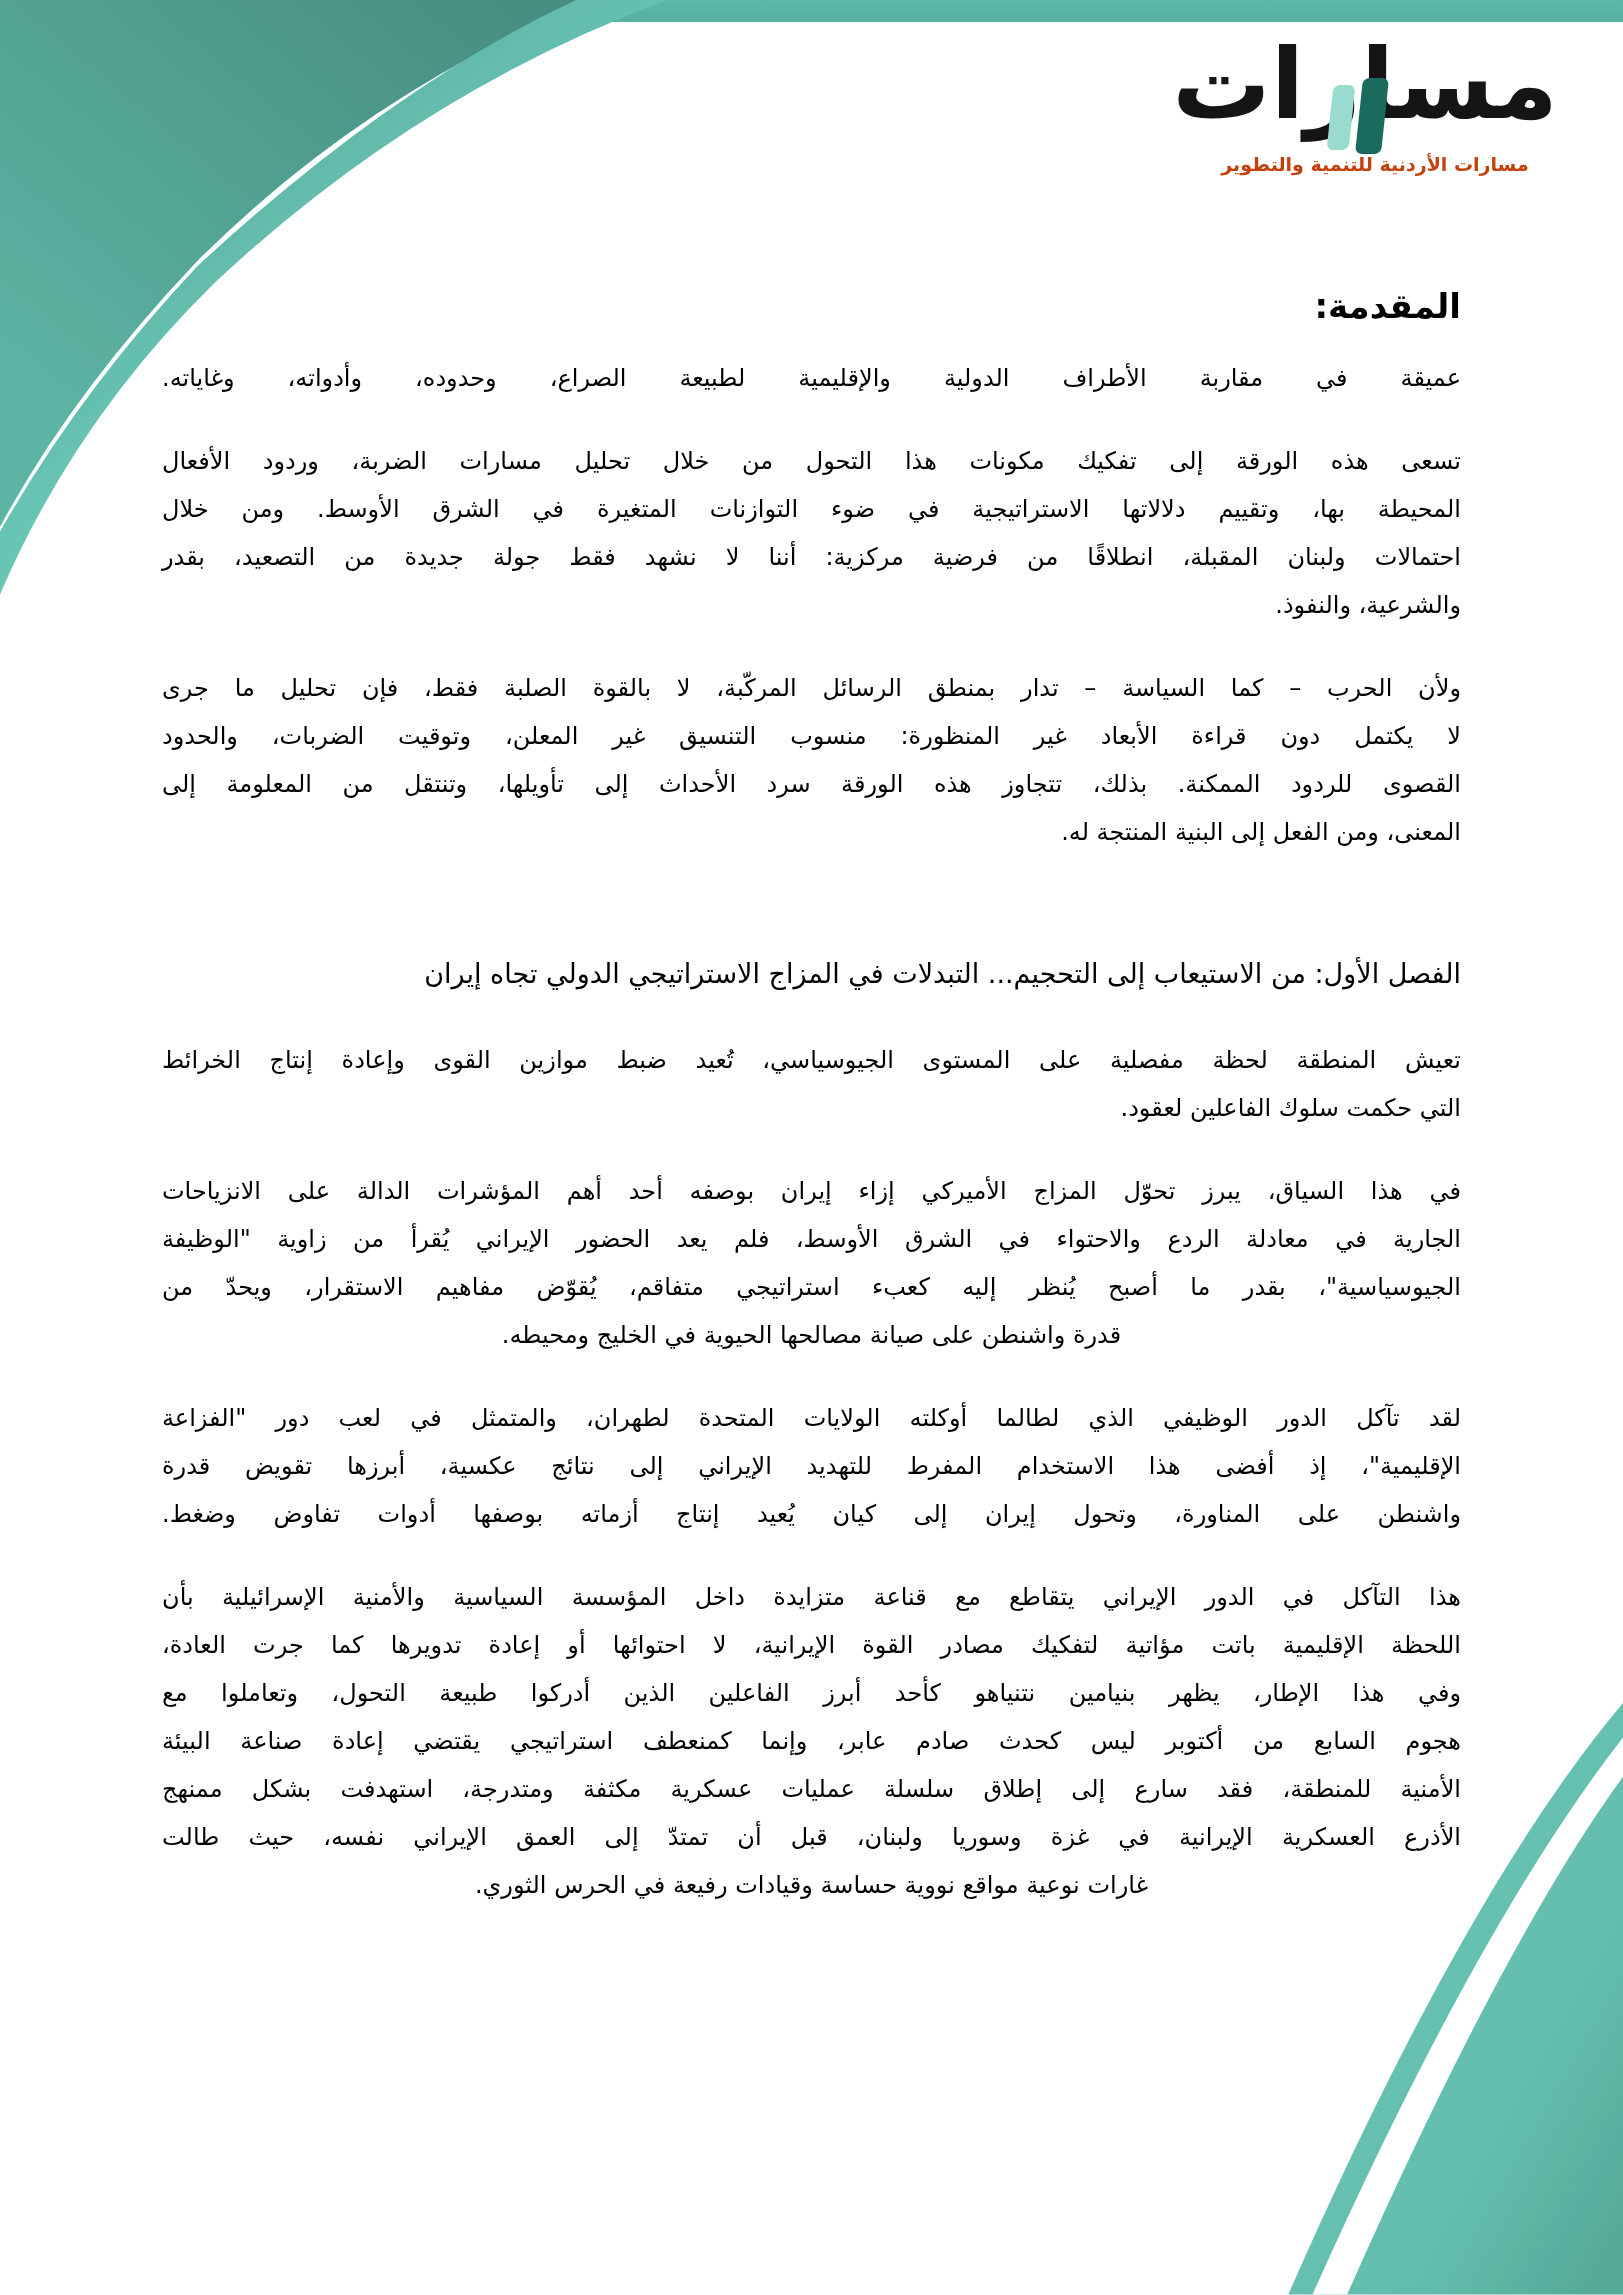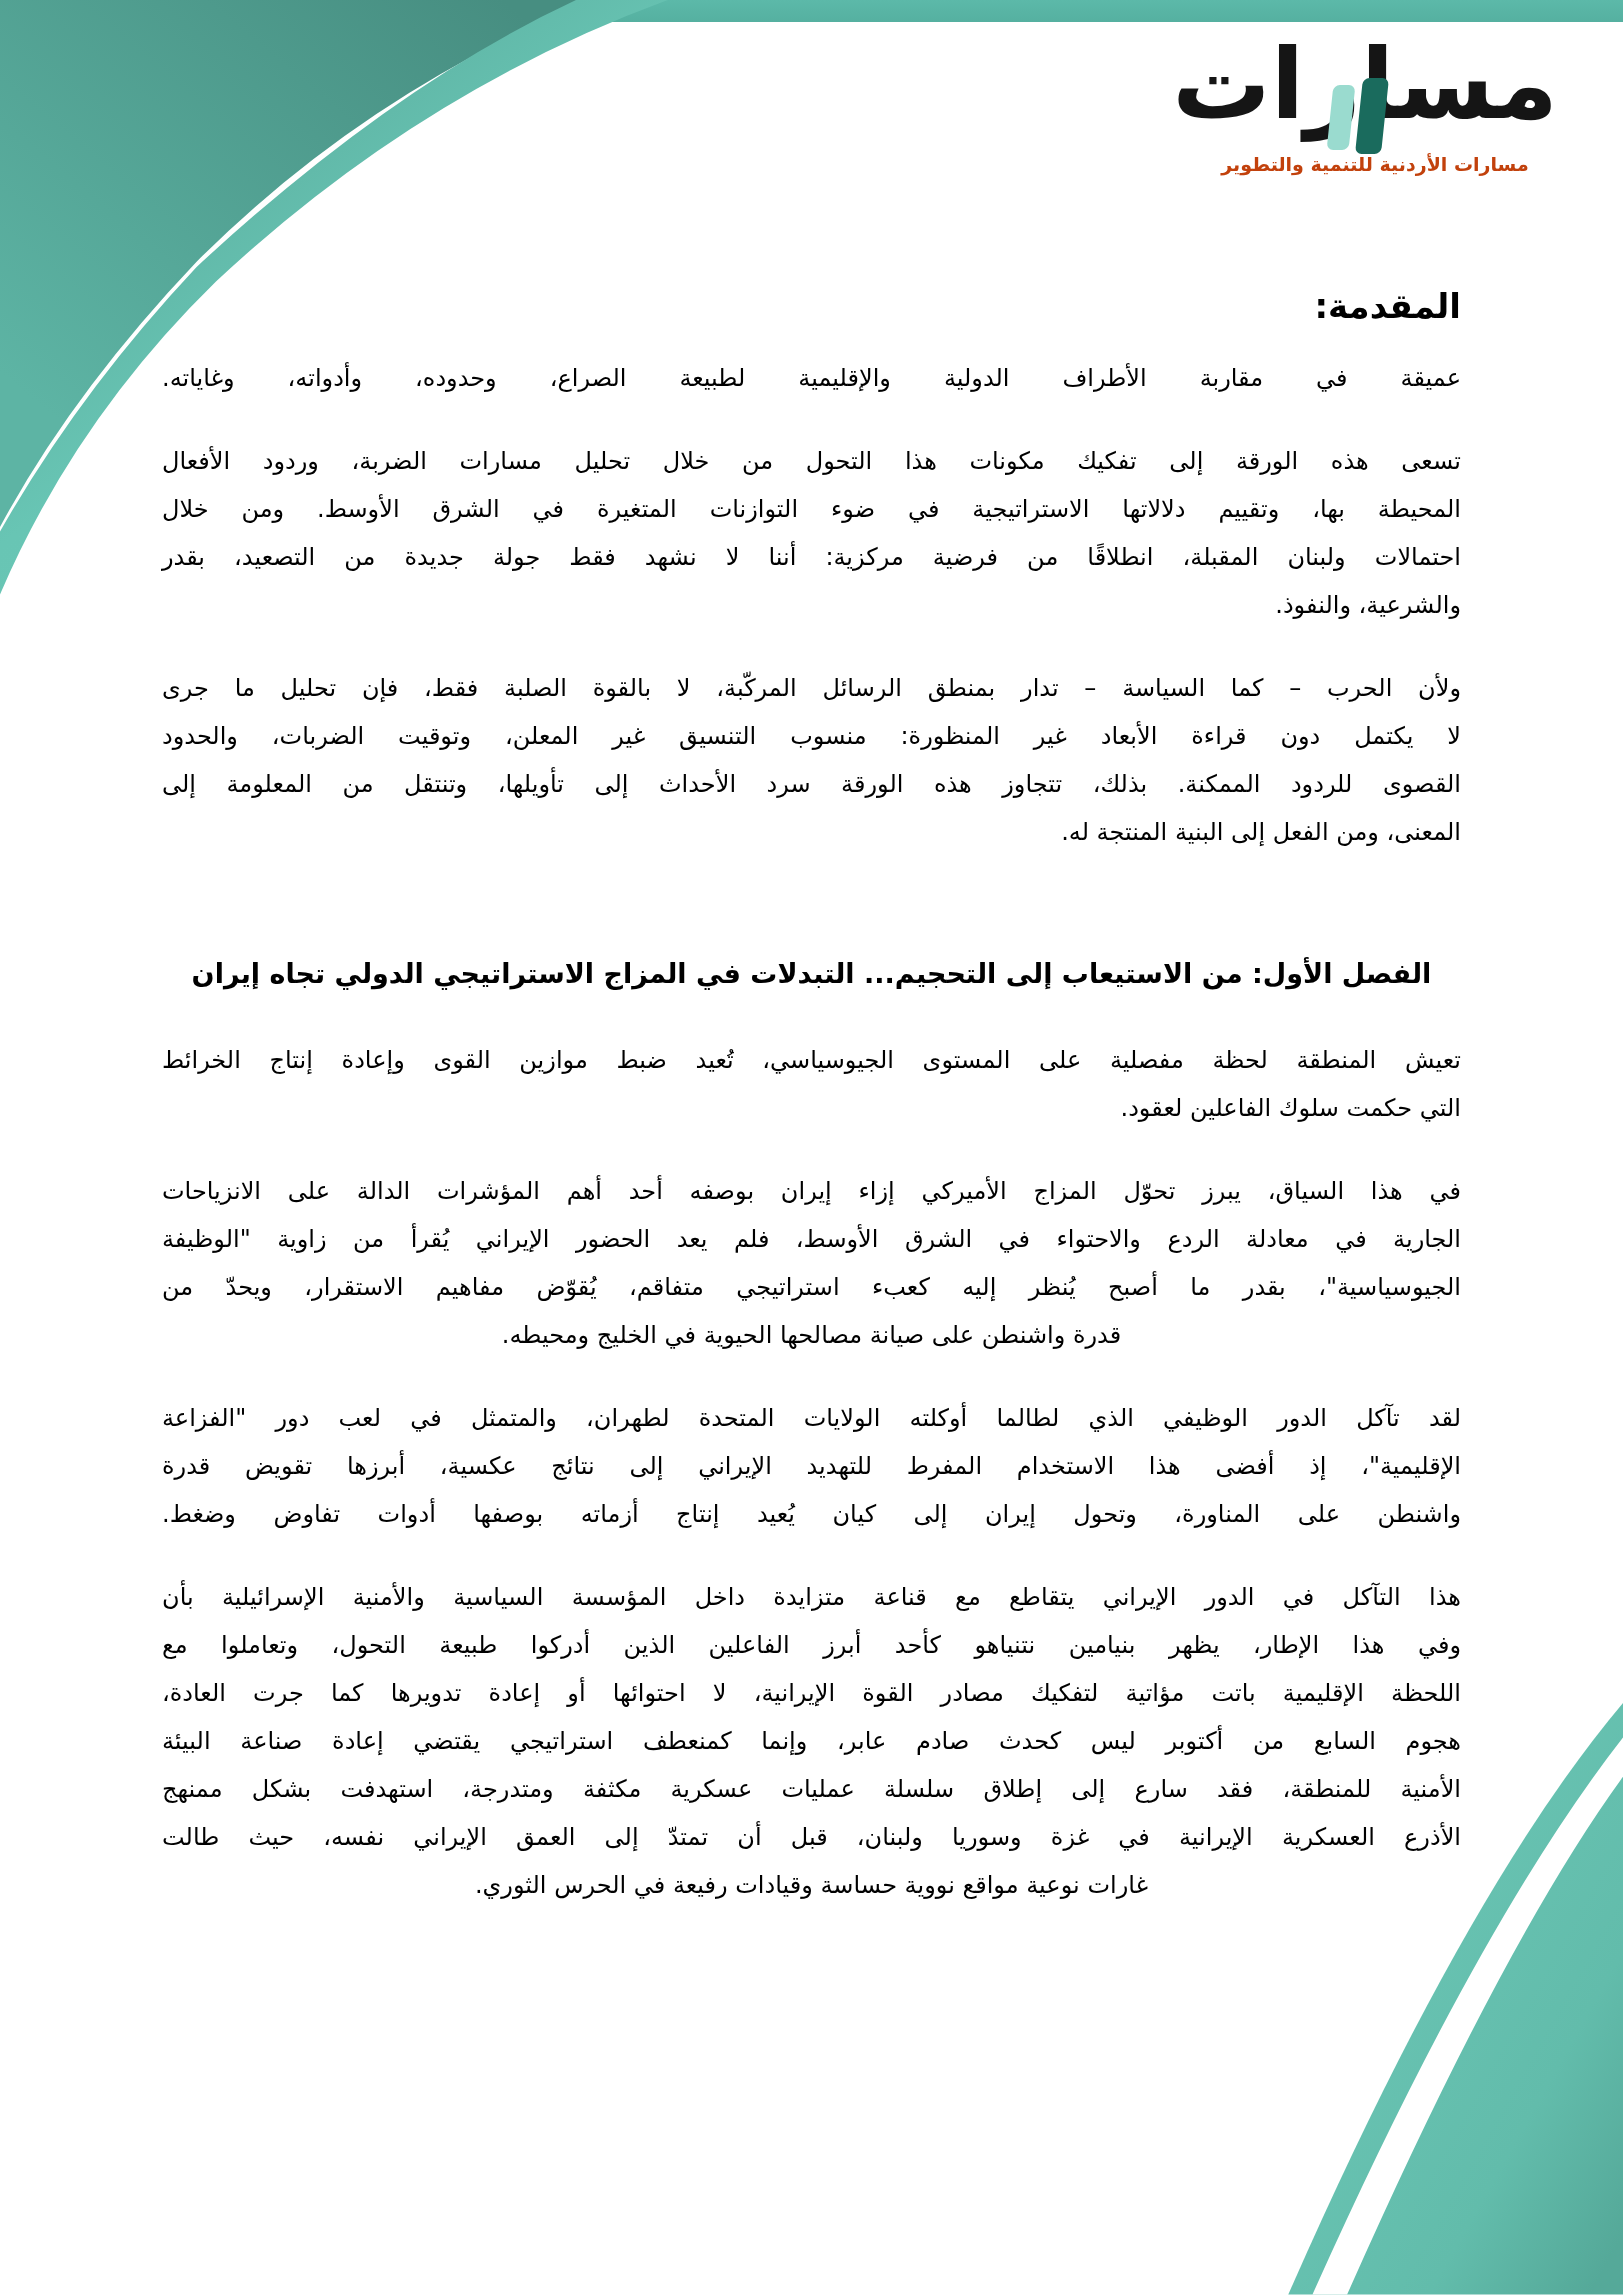--- a/index.html
+++ b/index.html
@@ -38,21 +38,21 @@
   }
   
   .doc{
     position:absolute;top:287px;right:162px;left:162px;z-index:4;
     direction:rtl;text-align:right;
   }
   .h-intro{
     font-size:34px;font-weight:bold;line-height:38px;margin:0 0 29px 0;
   }
   .h-chapter{
-    font-size:27px;font-weight:bold;line-height:39px;margin:98px 0 43px 0;text-align:center;
+    font-size:27px;font-weight:normal;line-height:39px;margin:98px 0 43px 0;
   }
   .para{margin:0 0 35px 0;font-size:24px;}
   .line{
     line-height:48px;
     text-align:justify;text-align-last:justify;
     word-spacing:normal;
   }
   .line.last-right{text-align-last:right;}
   .line.last-center{text-align-last:center;}
   .line.last-justify{text-align-last:justify;}
@@ -131,22 +131,22 @@
         <div class="line"><span>الجيوسياسية"، بقدر ما أصبح يُنظر إليه كعبء استراتيجي متفاقم، يُقوّض مفاهيم الاستقرار، ويحدّ من</span></div>
         <div class="line last-center"><span>قدرة واشنطن على صيانة مصالحها الحيوية في الخليج ومحيطه.</span></div>
       </div>
       <div class="para">
         <div class="line"><span>لقد تآكل الدور الوظيفي الذي لطالما أوكلته الولايات المتحدة لطهران، والمتمثل في لعب دور "الفزاعة</span></div>
         <div class="line"><span>الإقليمية"، إذ أفضى هذا الاستخدام المفرط للتهديد الإيراني إلى نتائج عكسية، أبرزها تقويض قدرة</span></div>
         <div class="line last-justify"><span>واشنطن على المناورة، وتحول إيران إلى كيان يُعيد إنتاج أزماته بوصفها أدوات تفاوض وضغط.</span></div>
       </div>
       <div class="para">
         <div class="line"><span>هذا التآكل في الدور الإيراني يتقاطع مع قناعة متزايدة داخل المؤسسة السياسية والأمنية الإسرائيلية بأن</span></div>
+        <div class="line"><span>اللحظة الإقليمية باتت مؤاتية لتفكيك مصادر القوة الإيرانية، لا احتوائها أو إعادة تدويرها كما جرت العادة،</span></div>
         <div class="line"><span>وفي هذا الإطار، يظهر بنيامين نتنياهو كأحد أبرز الفاعلين الذين أدركوا طبيعة التحول، وتعاملوا مع</span></div>
-        <div class="line"><span>اللحظة الإقليمية باتت مؤاتية لتفكيك مصادر القوة الإيرانية، لا احتوائها أو إعادة تدويرها كما جرت العادة،</span></div>
         <div class="line"><span>هجوم السابع من أكتوبر ليس كحدث صادم عابر، وإنما كمنعطف استراتيجي يقتضي إعادة صناعة البيئة</span></div>
         <div class="line"><span>الأمنية للمنطقة، فقد سارع إلى إطلاق سلسلة عمليات عسكرية مكثفة ومتدرجة، استهدفت بشكل ممنهج</span></div>
         <div class="line"><span>الأذرع العسكرية الإيرانية في غزة وسوريا ولبنان، قبل أن تمتدّ إلى العمق الإيراني نفسه، حيث طالت</span></div>
         <div class="line last-center"><span>غارات نوعية مواقع نووية حساسة وقيادات رفيعة في الحرس الثوري.</span></div>
       </div>
     </div>
 
 </div>
 
 

